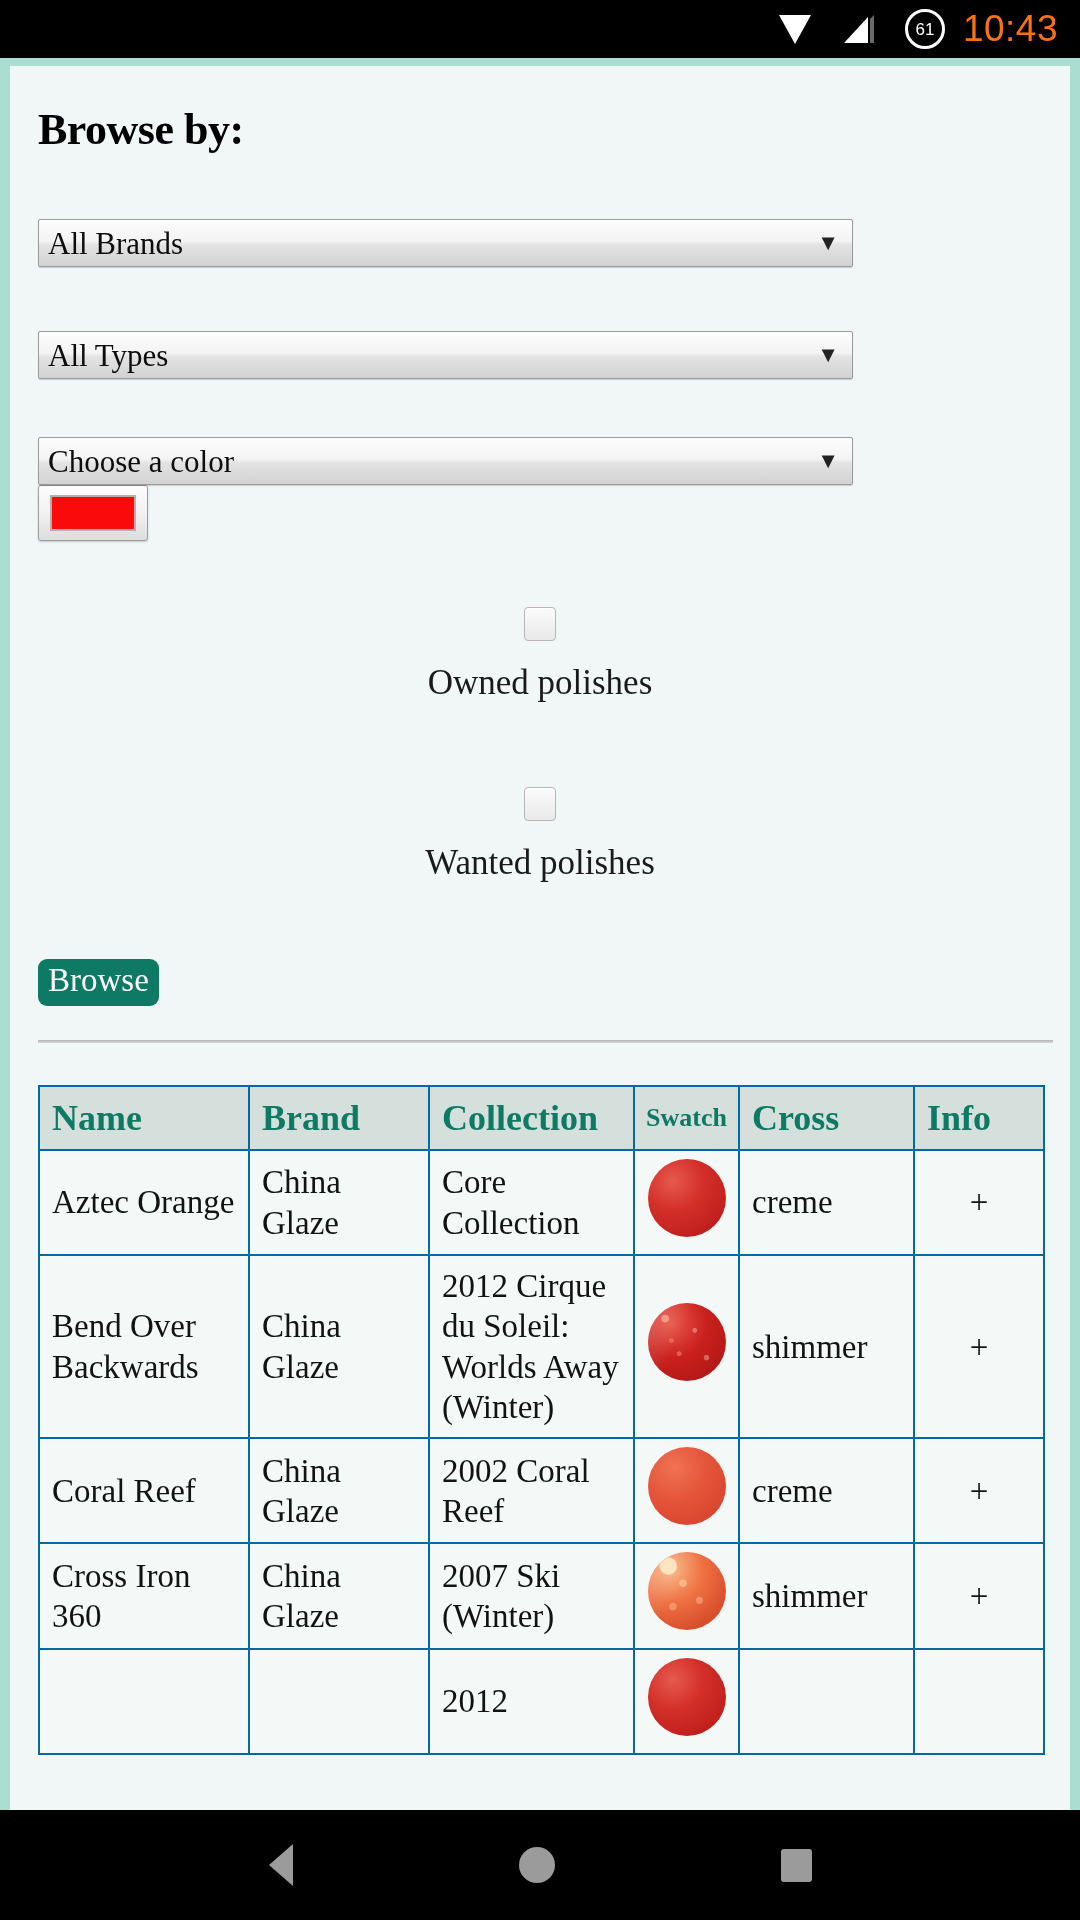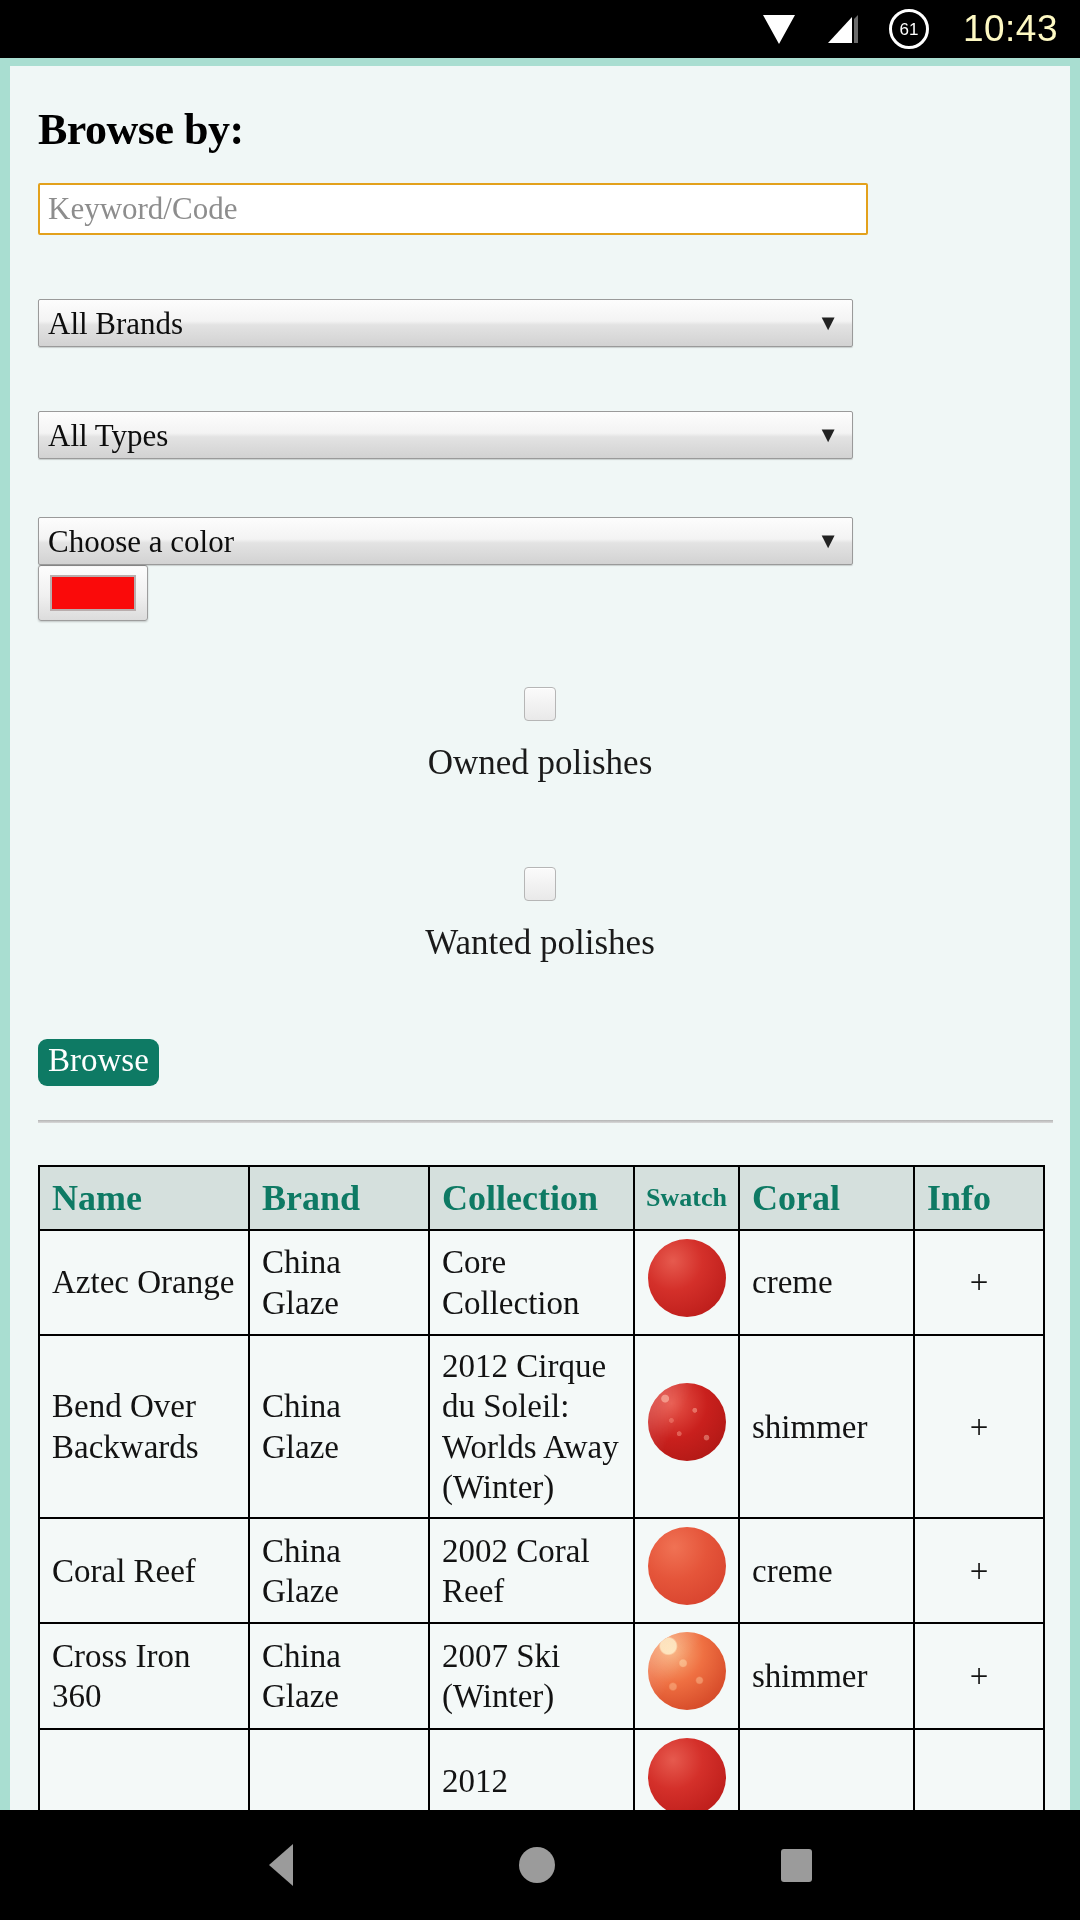--- a/index.html
+++ b/index.html
@@ -35,24 +35,24 @@
     border: 3px solid #fff;
   }
   .battery-text {
     font-family: "Liberation Sans", sans-serif;
     font-size: 17px; color: #fff; font-weight: 500;
     position: relative; z-index: 2;
     line-height: 1;
   }
   .status-time {
     font-family: "Liberation Sans", sans-serif;
-    color: #fef9c3;
+    color: #f97316;
     font-size: 37px;
     letter-spacing: 0.5px;
-    margin-left: 20px;
+    margin-left: 4px;
   }
 
   
   .app-frame {
     height: 1752px;
     background: #a9ded1;
     padding: 8px 10px 0 10px;
     overflow: hidden;
   }
   .page {
@@ -178,21 +178,21 @@
 
   
   .results-table {
     margin-top: 42px;
     width: 1005px;
     border-collapse: collapse;
     table-layout: fixed;
   }
   .results-table th,
   .results-table td {
-    border: 2px solid #000000;
+    border: 2px solid #0369a1;
     padding: 10px 12px;
     vertical-align: middle;
     background: #f4f9f8;
   }
   .results-table thead th {
     background: #d5e0dd;
     color: #0e7a64;
     font-weight: bold;
     text-align: left;
     font-size: 36px;
@@ -318,21 +318,20 @@
     </span>
   </div>
   <span class="status-time">10:43</span>
 </div>
 
 <div class="app-frame">
   <div class="page">
 
     <h1 class="page-heading">Browse by:</h1>
 
-    <input class="keyword-input" type="text" autofocus="" placeholder="Keyword/Code" style="">
 
     <div class="select-wrap">
       <div class="select-holder">
         <select class="styled-select">
           <option>All Brands</option>
         </select>
         <span class="select-arrow">▼</span>
       </div>
     </div>
 
@@ -379,21 +378,21 @@
         <col class="col-swatch">
           <col class="col-type">
           <col class="col-info">
       </colgroup>
       <thead>
         <tr>
           <th>Name</th>
           <th>Brand</th>
           <th>Collection</th>
           <th class="swatch-head">Swatch</th>
-          <th>Coral</th>
+          <th>Cross</th>
           <th>Info</th>
         </tr>
       </thead>
       <tbody id="results-body">
           <tr>
             <td>Aztec Orange</td>
             <td>China Glaze</td>
             <td>Core Collection</td>
             <td class="swatch-cell"><span class="swatch-dot swatch-creme-red"></span></td>
             <td>creme</td>

